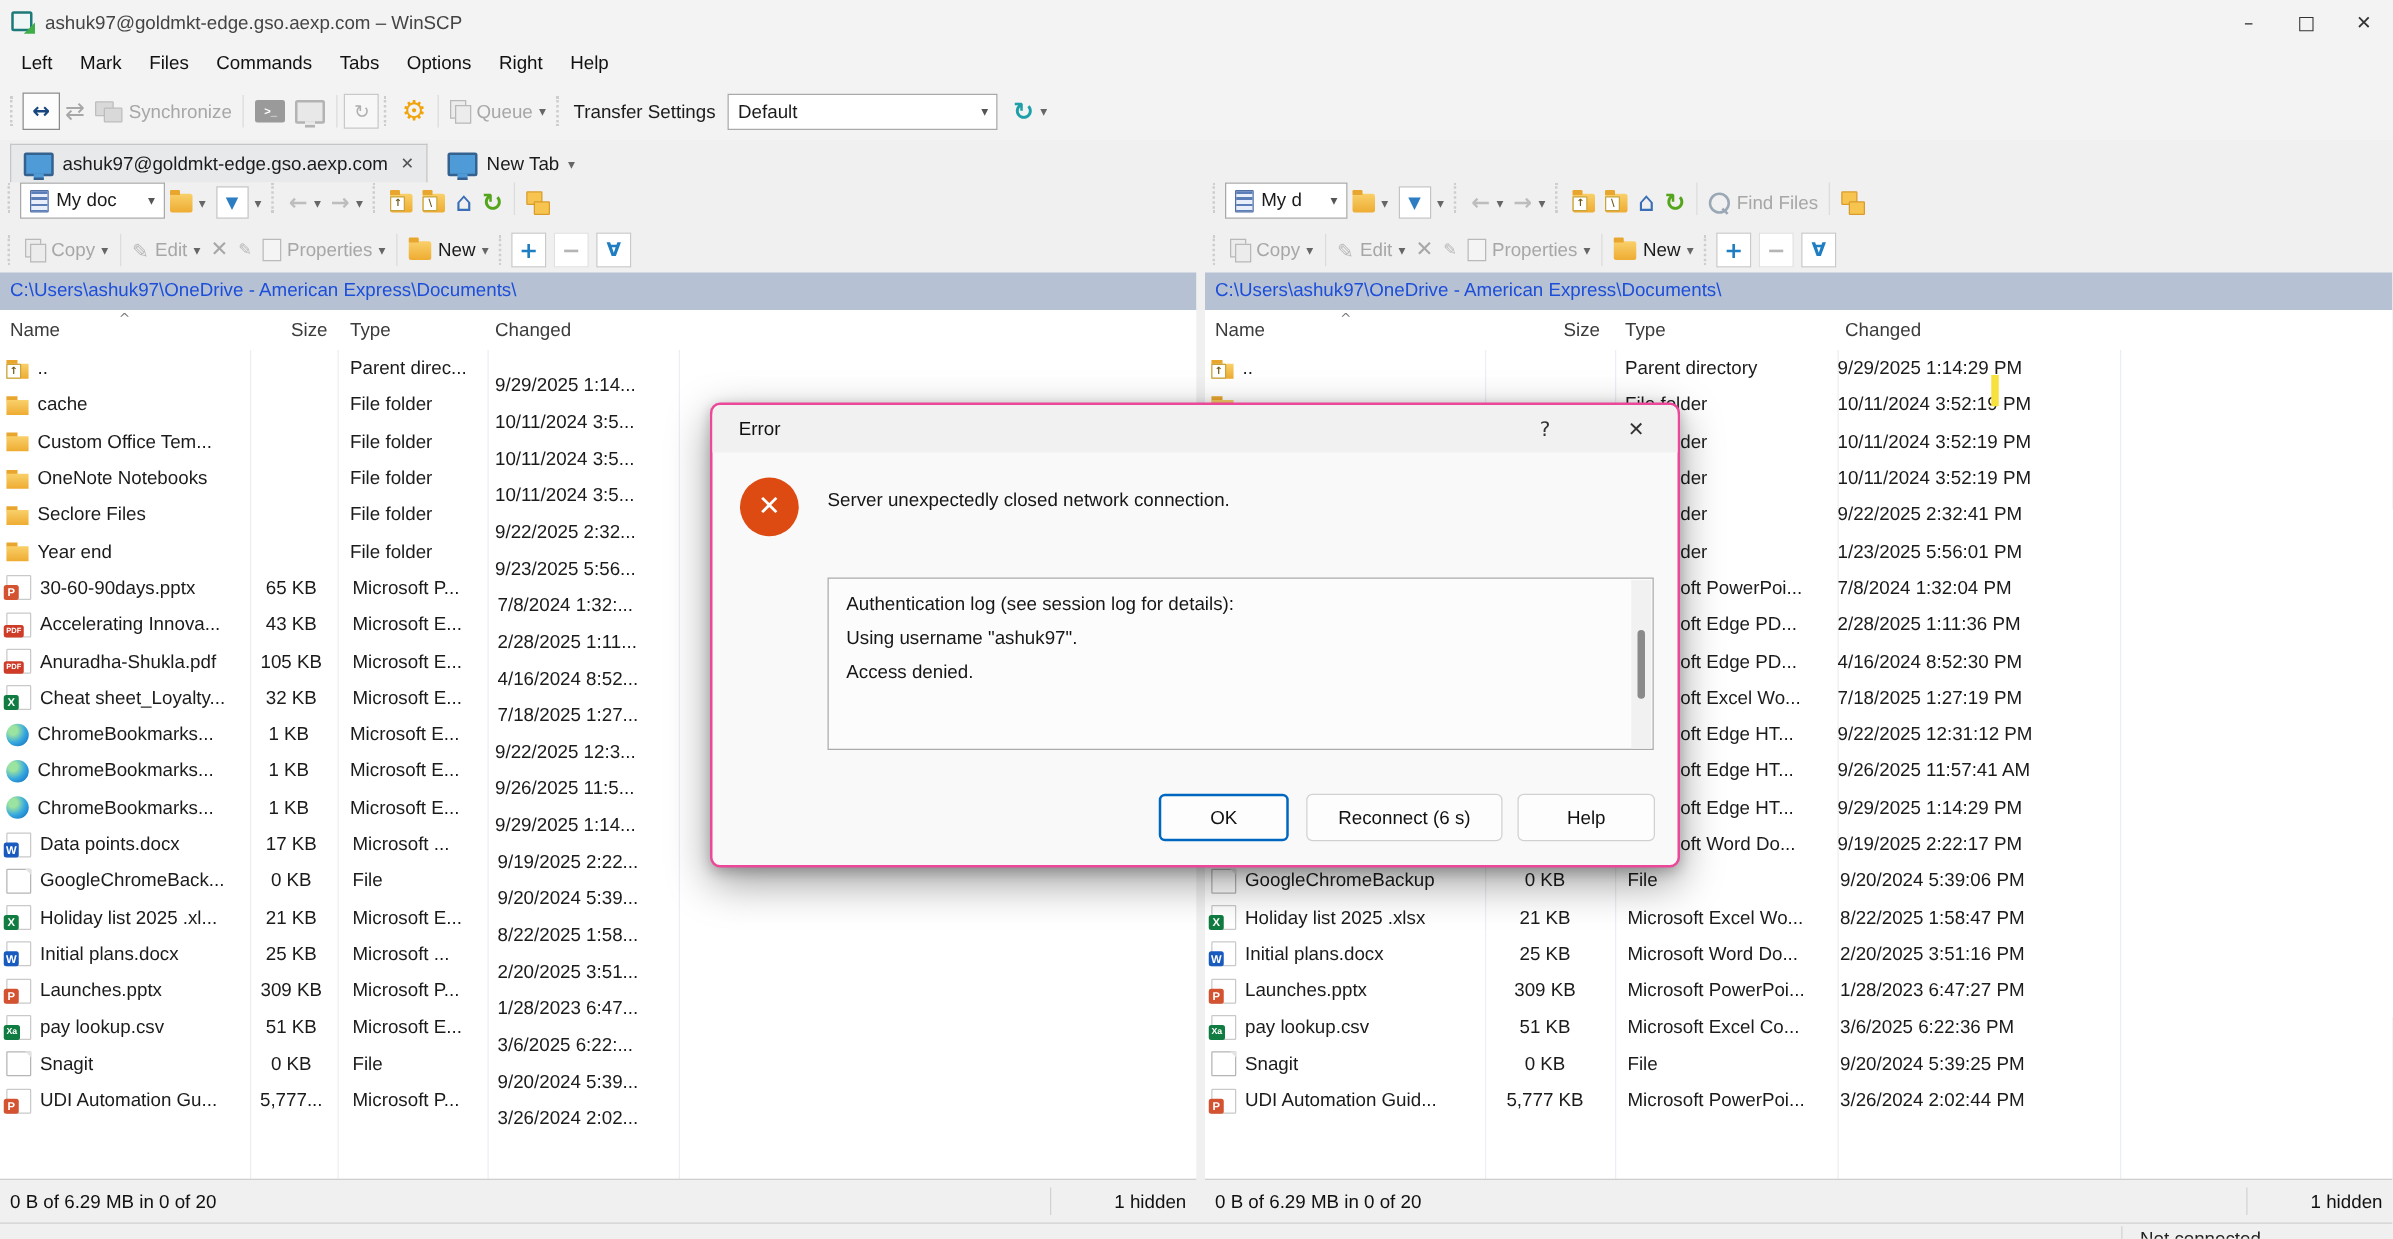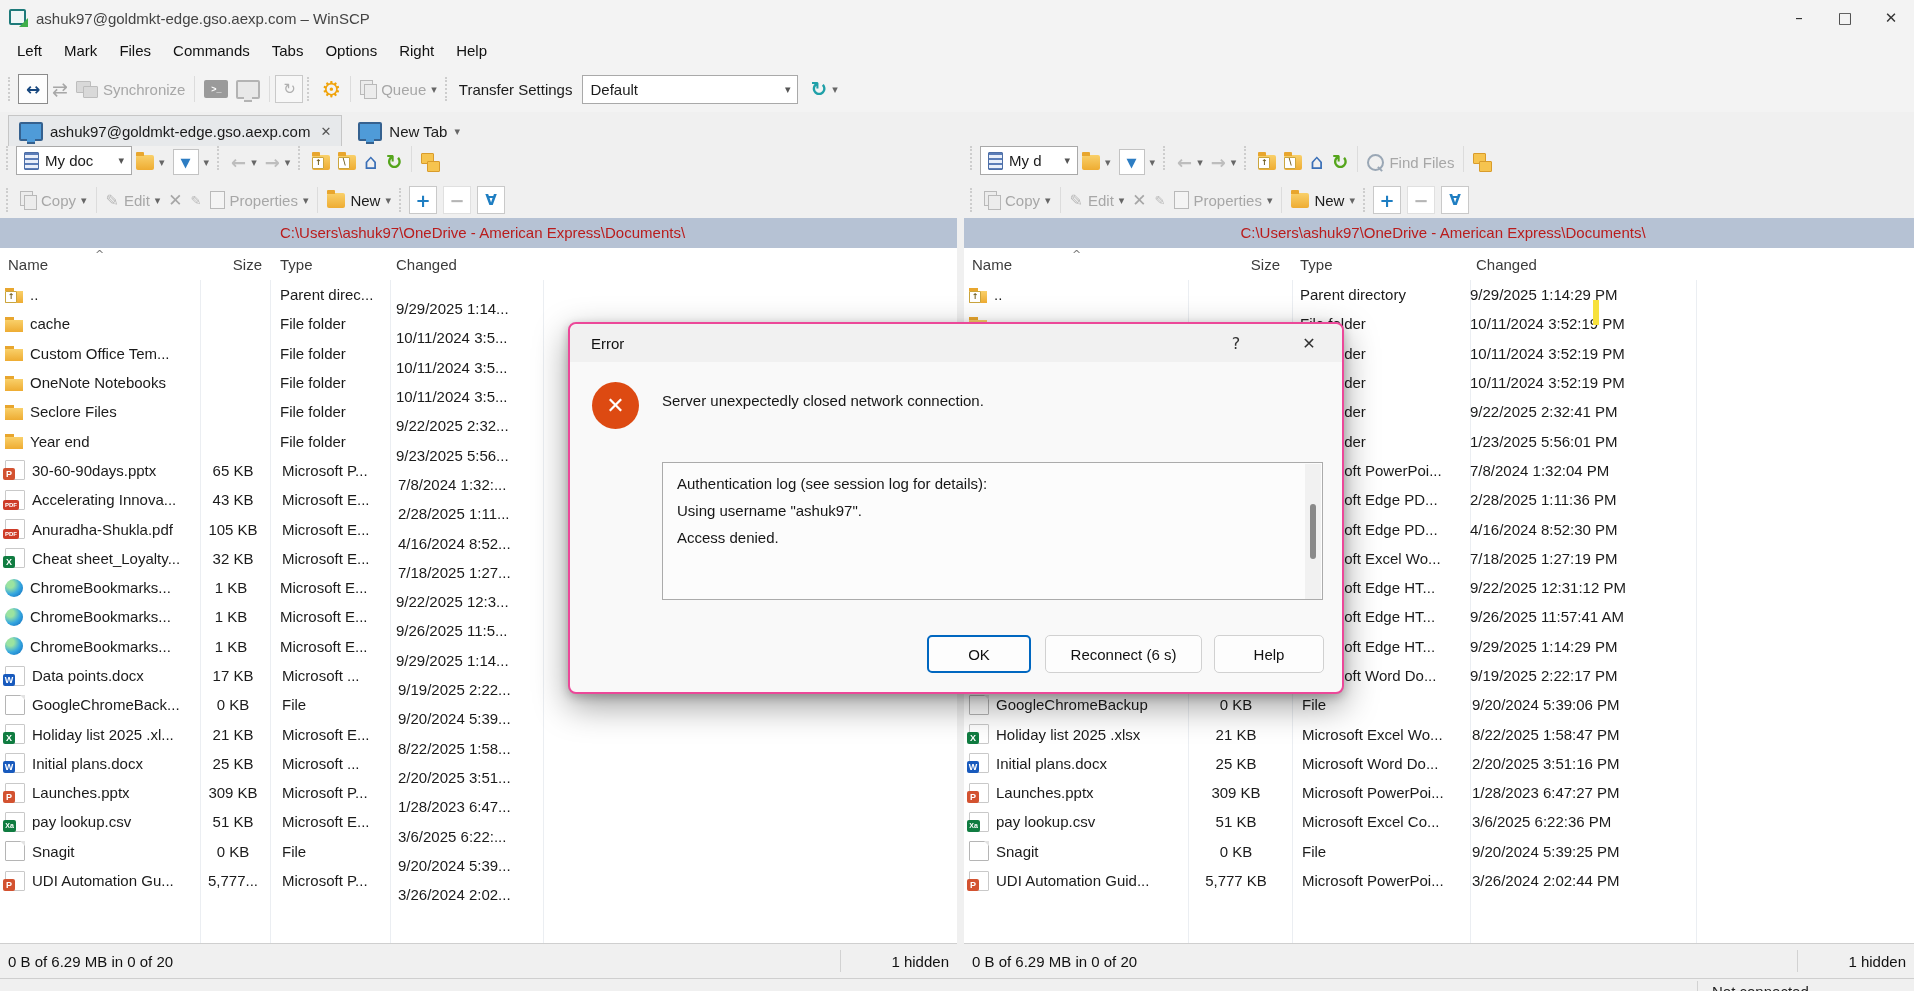--- a/index.html
+++ b/index.html
@@ -71,21 +71,21 @@
   .tree-folders::before{content:"";position:absolute;left:0;top:0;width:11px;height:9px;background:#f6c44f;border:1px solid #d99c2b;border-radius:1px;}
   .tree-folders::after{content:"";position:absolute;left:6px;top:8px;width:11px;height:9px;background:#f6c44f;border:1px solid #d99c2b;border-radius:1px;}
   .pencil{color:#b9b9b9;font-size:16px;}
   .x-gray{color:#a7a7a7;font-size:17px;font-weight:bold;}
   .prop-doc{width:13px;height:16px;border:1px solid #b9b9b9;background:#f4f4f4;}
   .sq-btn{width:26px;height:26px;border:1px solid #c9c9c9;background:#fff;display:flex;align-items:center;justify-content:center;font-weight:bold;}
   .plus{color:#1f7ec2;font-size:18px;}
   .minus{color:#b5b5b5;font-size:18px;border-color:#e0e0e0;}
   .filter-v{color:#1f7ec2;font-size:15px;}
 
-  .pathbar{position:absolute;left:0;top:72px;right:0;height:30px;background:#b6c2d4;line-height:30px;padding-left:8px;color:#b91c1c;white-space:nowrap;overflow:hidden;text-align:center;}
+  .pathbar{position:absolute;left:0;top:72px;right:0;height:30px;background:#b6c2d4;line-height:30px;padding-left:8px;color:#1d4ed8;white-space:nowrap;overflow:hidden;}
 
   .listhdr{position:absolute;left:0;top:102px;right:0;height:32px;background:#fff;display:flex;align-items:center;border-bottom:1px solid #ededed;}
   .hdr-cell{color:#3c3c3c;white-space:nowrap;}
   .sort-caret{position:absolute;top:0px;font-size:11px;color:#777;}
   .list{position:absolute;left:0;top:134px;right:0;bottom:34px;background:#fff;overflow:hidden;}
   .gl{position:absolute;top:0;bottom:0;width:1px;background:#ebeef2;}
   .frow{display:flex;align-items:center;height:29.3px;position:relative;}
   .fic{flex:0 0 18px;width:18px;height:18px;margin-left:5px;position:relative;border-radius:1px;}
   .c-name{white-space:nowrap;overflow:hidden;}
   .c-size{text-align:center;white-space:nowrap;}

